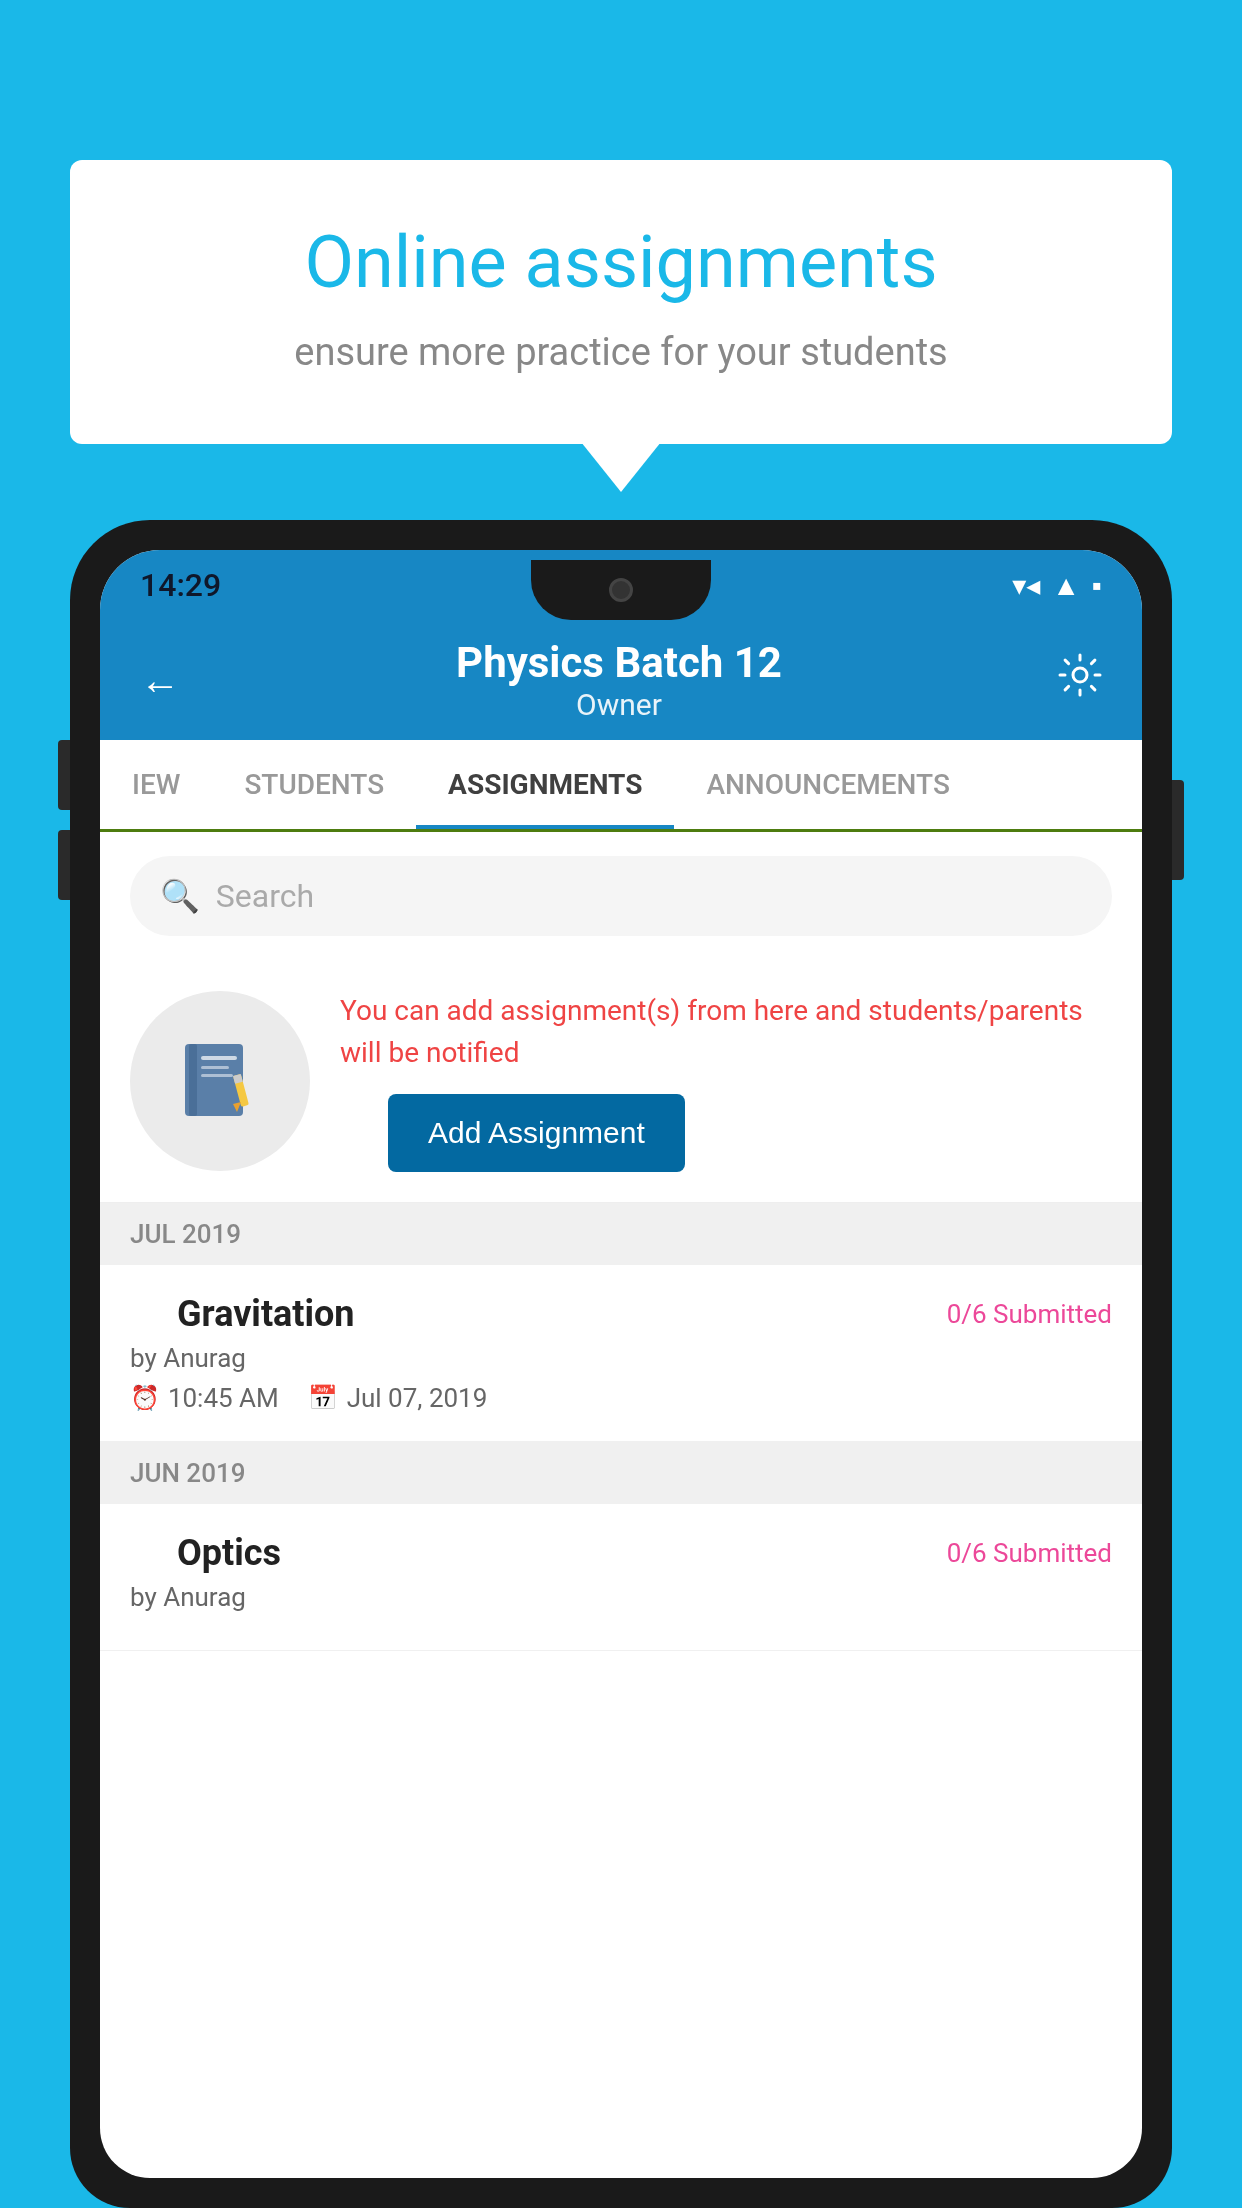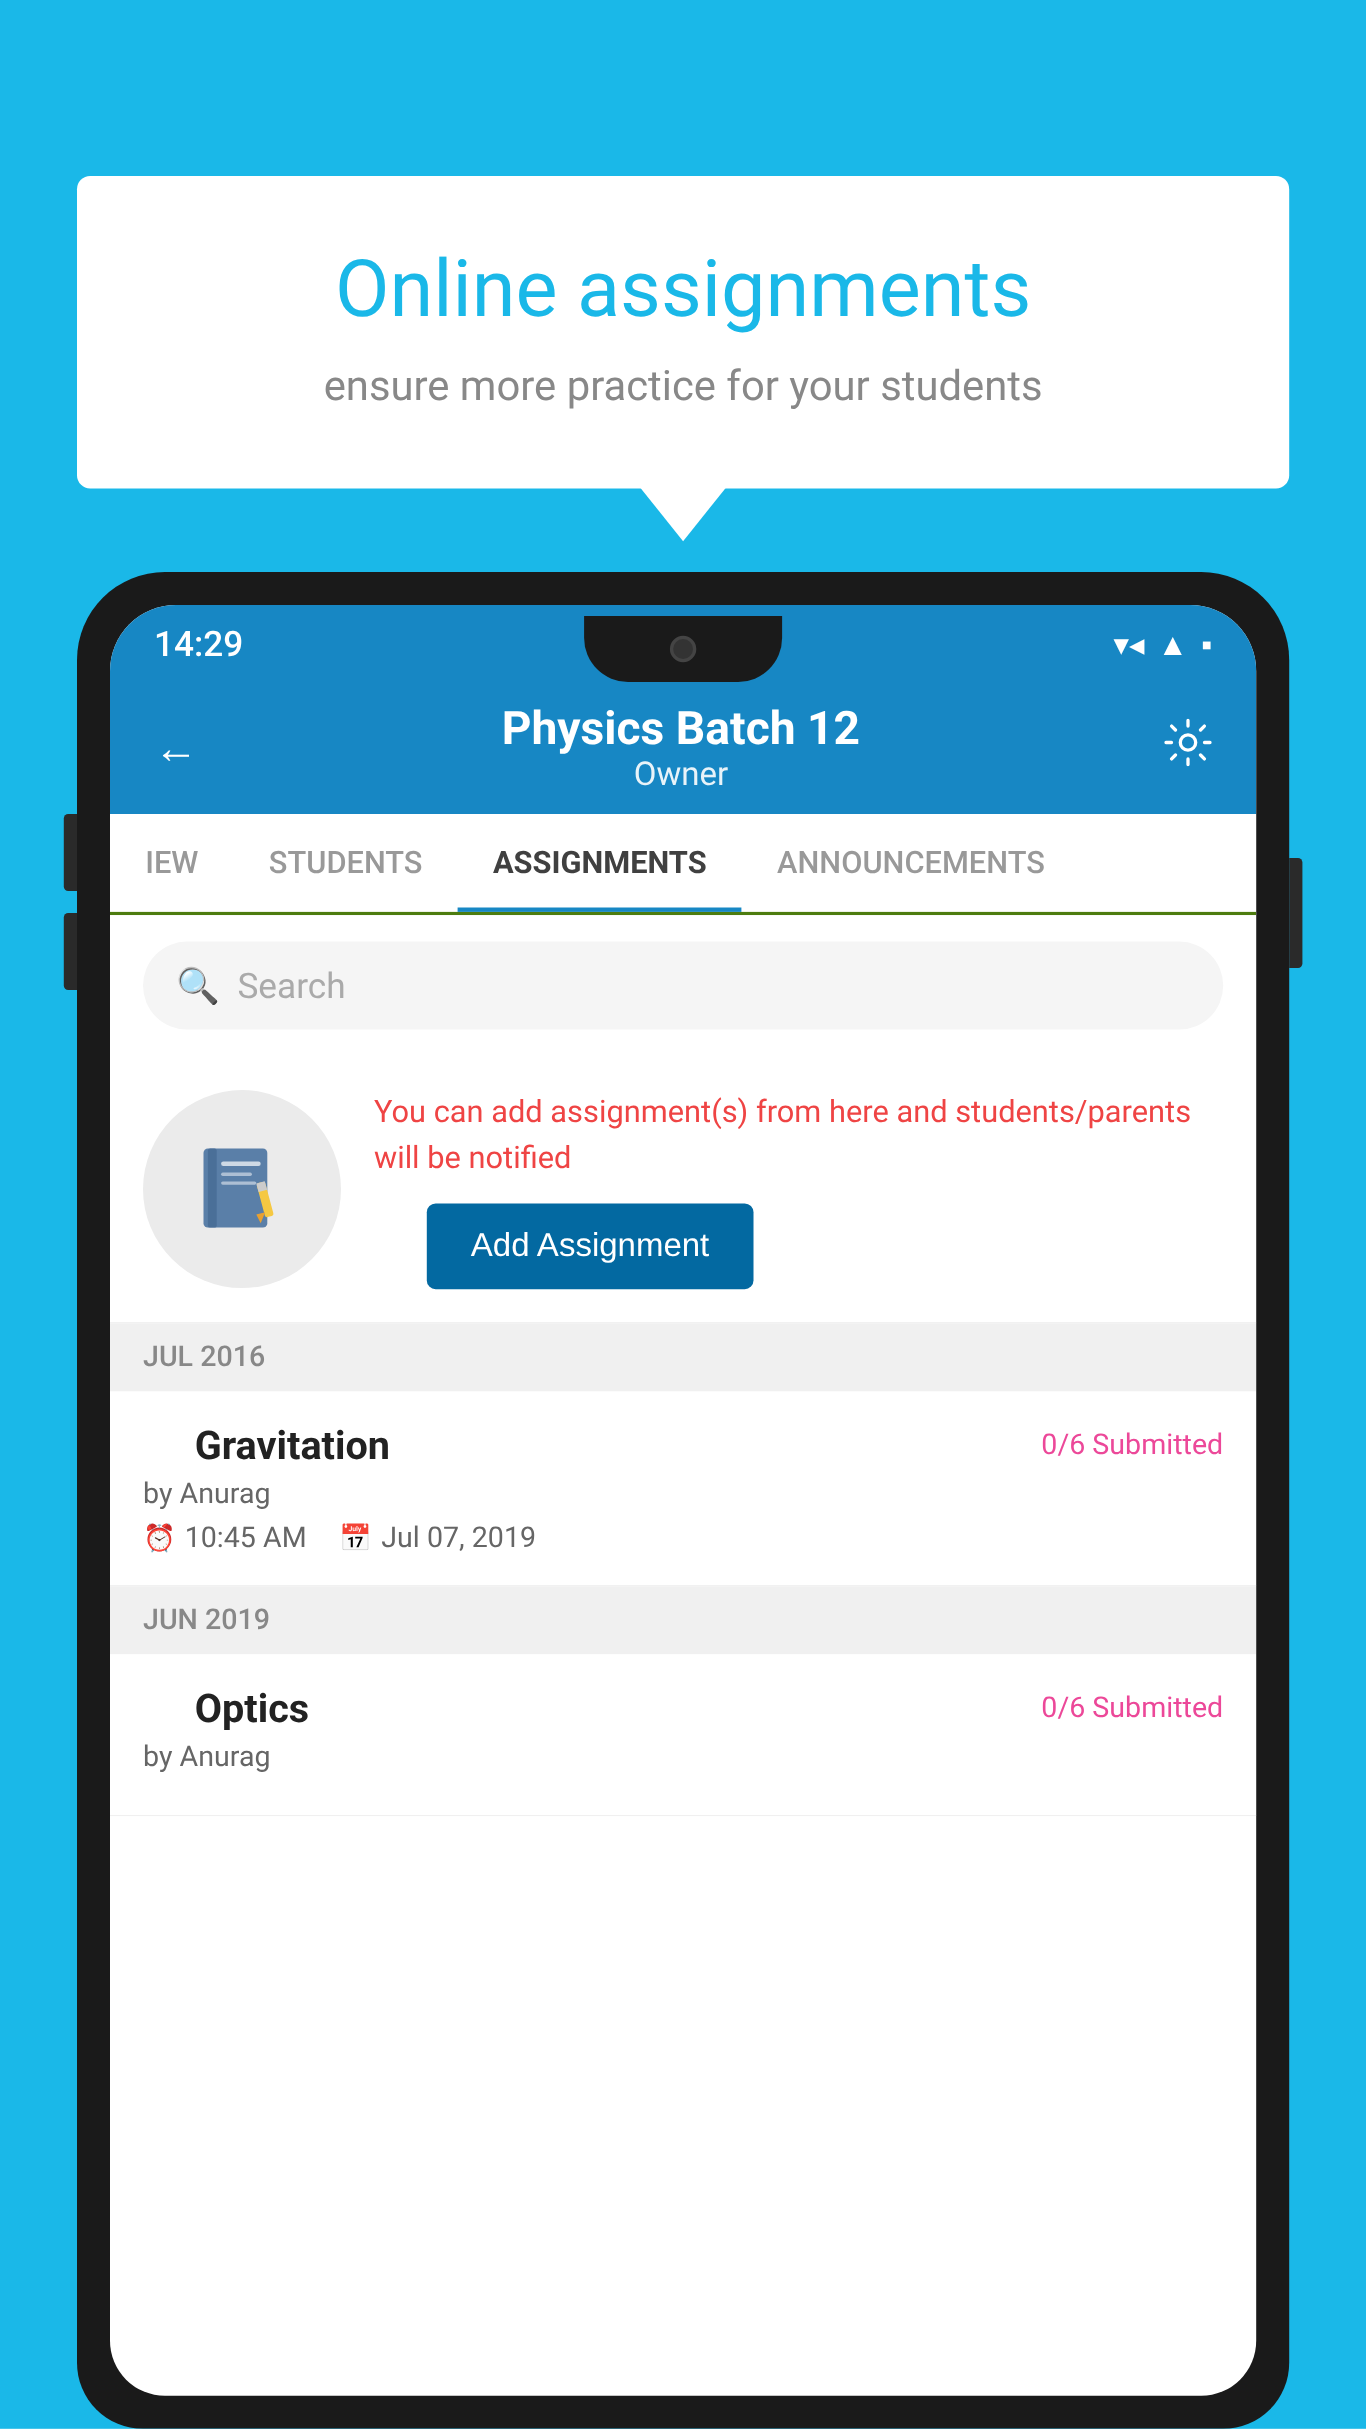--- a/index.html
+++ b/index.html
@@ -114,21 +114,21 @@
     .status-bar {
       background: #1787c4;
       height: 70px;
       display: flex;
       align-items: center;
       justify-content: space-between;
       padding: 0 40px;
     }
 
     .status-time {
-      color: #ffffff;
+      color: #0f172a;
       font-size: 32px;
       font-weight: 500;
     }
 
     .status-icons {
       display: flex;
       align-items: center;
       gap: 12px;
     }
 
@@ -449,21 +449,21 @@
           <polygon points="58,68 66,66 62,76" fill="#e8a030"></polygon>
           <rect x="58" y="40" width="8" height="8" transform="rotate(-15 58 40)" fill="#ccc"></rect>
         </svg>
       </div>
       <div class="promo-text">
         <div class="promo-description">You can add assignment(s) from here and students/parents will be notified</div>
         <button class="add-assignment-btn">Add Assignment</button>
       </div>
     </div>
 
-    <div class="section-header">JUL 2016</div>
+    <div class="section-header">JUL 2019</div>
 
     <div class="assignment-item">
       <div class="assignment-top-row">
         <span class="assignment-title">Gravitation</span>
         <span class="assignment-submitted">0/6 Submitted</span>
       </div>
       <div class="assignment-author">by Anurag</div>
       <div class="assignment-meta">
         <div class="meta-item">
           <span class="meta-icon">⏰</span>

